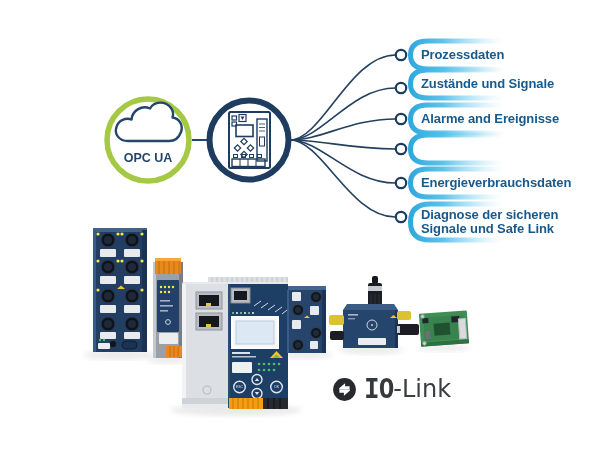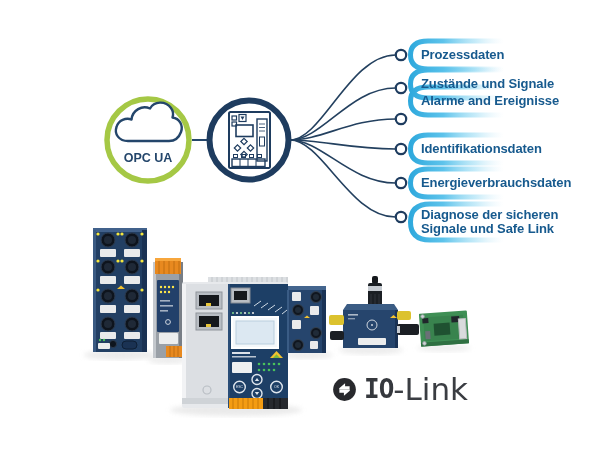--- a/index.html
+++ b/index.html
@@ -25,21 +25,21 @@
     position:absolute;left:331px;top:373px;width:150px;height:32px;
     display:flex;align-items:center;z-index:5;
   }
   #iolink-logo .glyph{margin-right:6px;}
   .logo-bold{
     font-family:"DejaVu Sans Mono",monospace;font-weight:bold;
     font-size:26px;color:#35383d;letter-spacing:-1px;
   }
   .logo-rest{
     font-family:"DejaVu Sans",sans-serif;font-weight:400;
-    font-size:31px;color:#3a3d42;letter-spacing:0px;
+    font-size:24px;color:#3a3d42;letter-spacing:0px;
   }
 </style>
 </head>
 <body>
 
 <div id="stage">
 
   <svg width="0" height="0" style="position:absolute" aria-hidden="true">
     <defs>
       <linearGradient id="cgrad" x1="0" y1="0" x2="1" y2="0">
@@ -121,32 +121,31 @@
     <span class="pill-label">Prozessdaten</span>
   </div>
 
   <div class="pill" style="top:66px">
     <svg class="bracket" width="176" height="36" viewBox="0 0 176 36">
       <path d="M 100 4 H 24 Q 6.5 4 6.5 18 Q 6.5 32 24 32 H 100" fill="none" stroke="url(#cgrad)" stroke-width="5" stroke-linecap="round"></path>
     </svg>
     <span class="pill-label">Zustände und Signale</span>
   </div>
 
-  <div class="pill" style="top:83px">
+  <div class="pill" style="top:101px">
     <svg class="bracket" width="176" height="36" viewBox="0 0 176 36">
       <path d="M 100 4 H 24 Q 6.5 4 6.5 18 Q 6.5 32 24 32 H 100" fill="none" stroke="url(#cgrad)" stroke-width="5" stroke-linecap="round"></path>
     </svg>
     <span class="pill-label">Alarme and Ereignisse</span>
   </div>
 
   <div class="pill" style="top:131px">
     <svg class="bracket" width="176" height="36" viewBox="0 0 176 36">
       <path d="M 100 4 H 24 Q 6.5 4 6.5 18 Q 6.5 32 24 32 H 100" fill="none" stroke="url(#cgrad)" stroke-width="5" stroke-linecap="round"></path>
     </svg>
-    <span class="pill-label">Identifikationsdaten</span>
   </div>
 
   <div class="pill tall" style="top:200px">
     <svg class="bracket" width="176" height="44" viewBox="0 0 176 44">
       <path d="M 100 4 H 26 Q 6.5 4 6.5 22 Q 6.5 40 26 40 H 100" fill="none" stroke="url(#cgrad)" stroke-width="5" stroke-linecap="round"></path>
     </svg>
     <span class="pill-label">Diagnose der sicheren
 Signale und Safe Link</span>
   </div>
 

